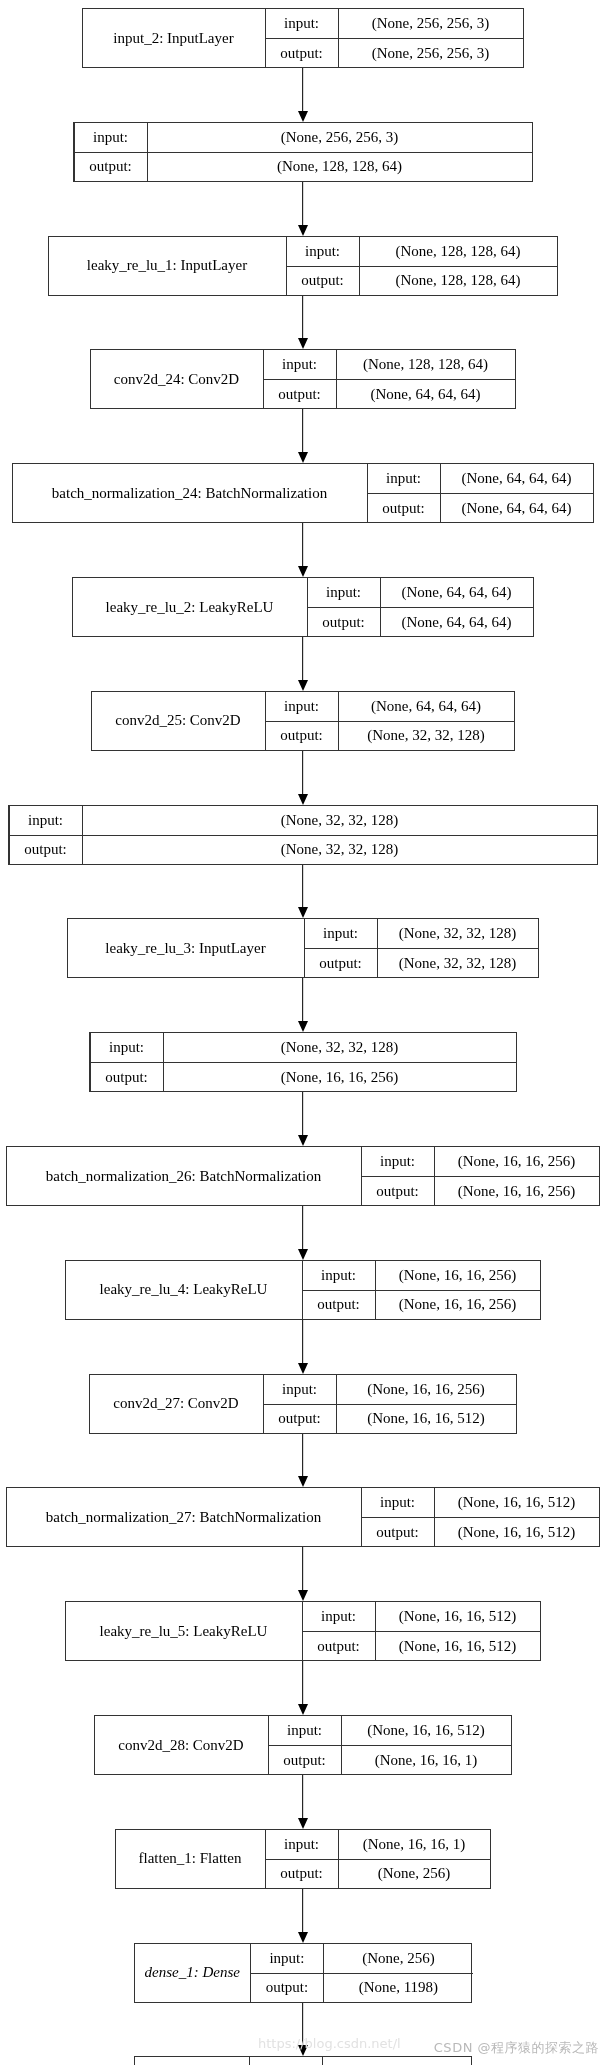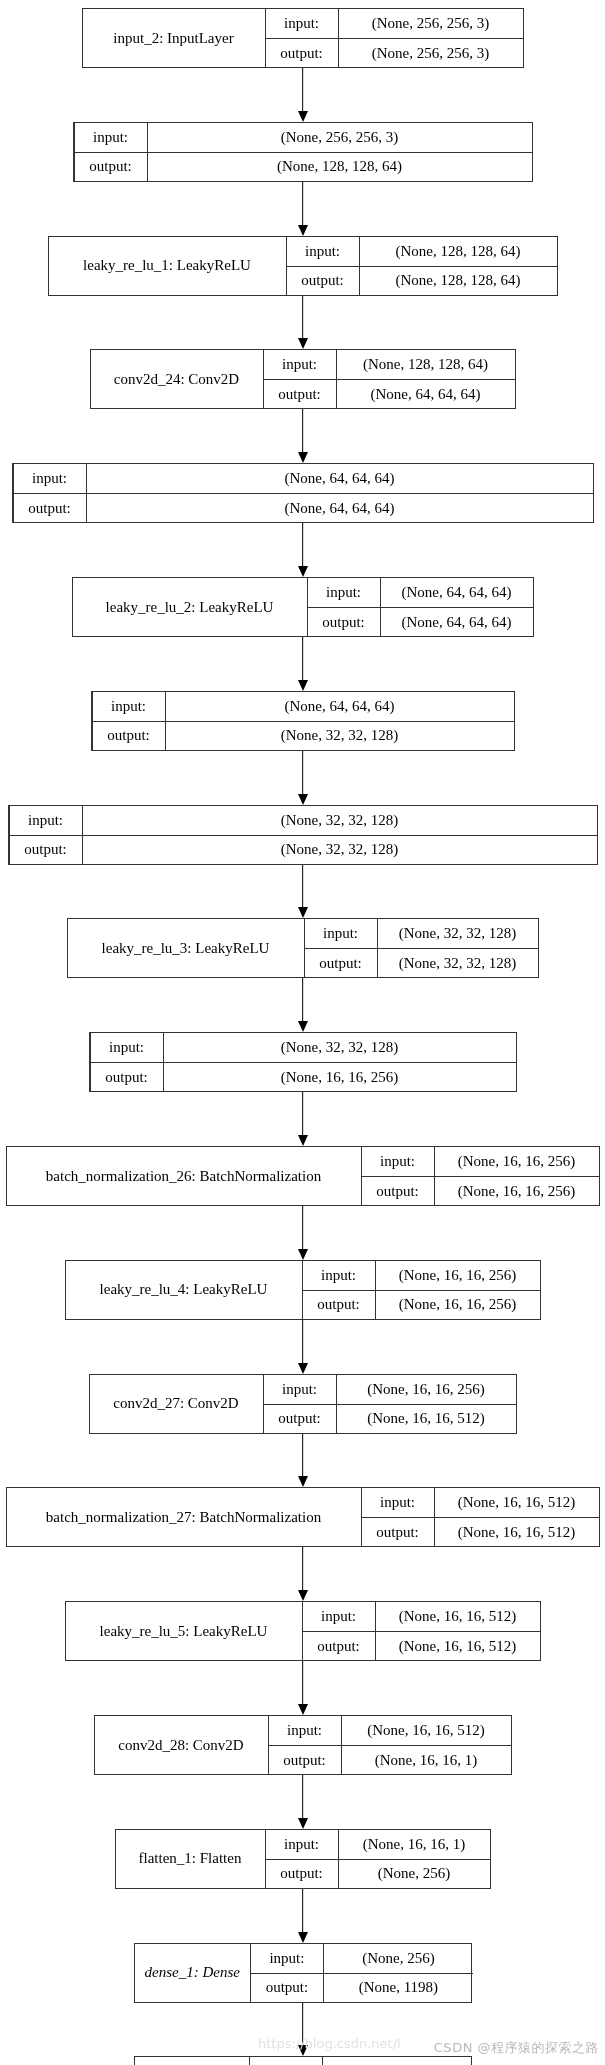--- a/index.html
+++ b/index.html
@@ -135,21 +135,21 @@
           <div class="iolabel">output:</div>
           <div class="ioval" style="width: 198px; flex: 1 1 auto;">(None, 128, 128, 64)</div>
         </div>
       </div>
     </div>
     <div class="edge" style="top: 181.8px; height: 53.8px;">
       <div class="stem" style="height: 43.8px;"></div>
       <div class="head"></div>
     </div>
     <div class="node" style="top: 235.6px; width: 510px;">
-      <div class="name" style="width: 240px;">leaky_re_lu_1: LeakyReLU</div>
+      <div class="name" style="width: 240px;">leaky_re_lu_1: InputLayer</div>
       <div class="io" style="flex: 1 1 auto;">
         <div class="iorow">
           <div class="iolabel">input:</div>
           <div class="ioval" style="width: 198px; flex: 1 1 auto;">(None, 128, 128, 64)</div>
         </div>
         <div class="iorow second">
           <div class="iolabel">output:</div>
           <div class="ioval" style="width: 198px; flex: 1 1 auto;">(None, 128, 128, 64)</div>
         </div>
       </div>
@@ -169,20 +169,21 @@
           <div class="iolabel">output:</div>
           <div class="ioval" style="width: 179px; flex: 1 1 auto;">(None, 64, 64, 64)</div>
         </div>
       </div>
     </div>
     <div class="edge" style="top: 409.4px; height: 53.8px;">
       <div class="stem" style="height: 43.8px;"></div>
       <div class="head"></div>
     </div>
     <div class="node" style="top: 463.2px; width: 582px;">
+      <div class="name" style="width: 357px;">batch_normalization_24: BatchNormalization</div>
       <div class="io" style="flex: 1 1 auto;">
         <div class="iorow">
           <div class="iolabel">input:</div>
           <div class="ioval" style="width: 153px; flex: 1 1 auto;">(None, 64, 64, 64)</div>
         </div>
         <div class="iorow second">
           <div class="iolabel">output:</div>
           <div class="ioval" style="width: 153px; flex: 1 1 auto;">(None, 64, 64, 64)</div>
         </div>
       </div>
@@ -202,20 +203,21 @@
           <div class="iolabel">output:</div>
           <div class="ioval" style="width: 153px; flex: 1 1 auto;">(None, 64, 64, 64)</div>
         </div>
       </div>
     </div>
     <div class="edge" style="top: 637px; height: 53.8px;">
       <div class="stem" style="height: 43.8px;"></div>
       <div class="head"></div>
     </div>
     <div class="node" style="top: 690.8px; width: 424px;">
+      <div class="name" style="width: 176px;">conv2d_25: Conv2D</div>
       <div class="io" style="flex: 1 1 auto;">
         <div class="iorow">
           <div class="iolabel">input:</div>
           <div class="ioval" style="width: 176px; flex: 1 1 auto;">(None, 64, 64, 64)</div>
         </div>
         <div class="iorow second">
           <div class="iolabel">output:</div>
           <div class="ioval" style="width: 176px; flex: 1 1 auto;">(None, 32, 32, 128)</div>
         </div>
       </div>
@@ -234,21 +236,21 @@
           <div class="iolabel">output:</div>
           <div class="ioval" style="width: 161px; flex: 1 1 auto;">(None, 32, 32, 128)</div>
         </div>
       </div>
     </div>
     <div class="edge" style="top: 864.6px; height: 53.8px;">
       <div class="stem" style="height: 43.8px;"></div>
       <div class="head"></div>
     </div>
     <div class="node" style="top: 918.4px; width: 472px;">
-      <div class="name" style="width: 239px;">leaky_re_lu_3: LeakyReLU</div>
+      <div class="name" style="width: 239px;">leaky_re_lu_3: InputLayer</div>
       <div class="io" style="flex: 1 1 auto;">
         <div class="iorow">
           <div class="iolabel">input:</div>
           <div class="ioval" style="width: 161px; flex: 1 1 auto;">(None, 32, 32, 128)</div>
         </div>
         <div class="iorow second">
           <div class="iolabel">output:</div>
           <div class="ioval" style="width: 161px; flex: 1 1 auto;">(None, 32, 32, 128)</div>
         </div>
       </div>

